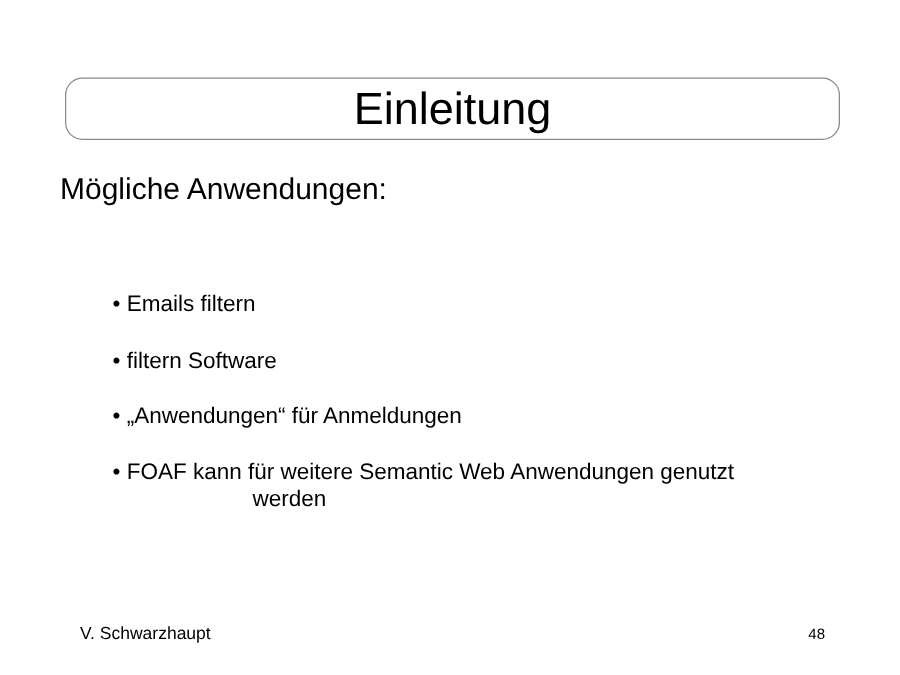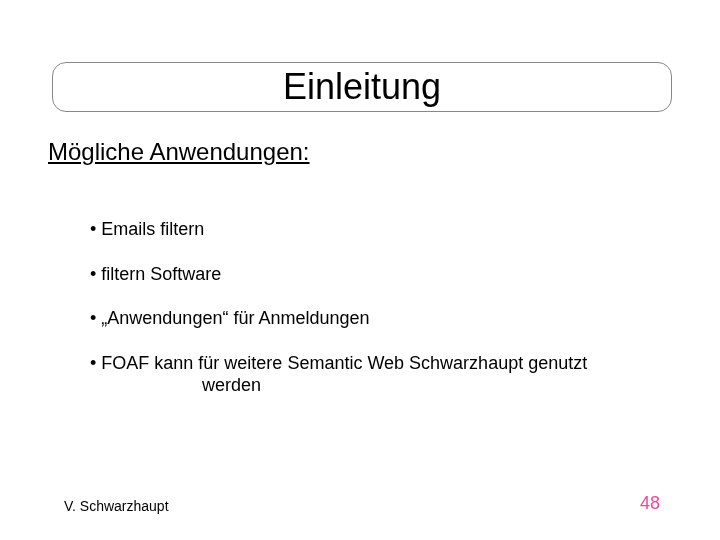--- a/index.html
+++ b/index.html
@@ -21,76 +21,76 @@
   .title-box h1 {
     font-size: 36px;
     font-weight: 400;
   }
   .subheading {
     position: absolute;
     left: 48px;
     top: 138px;
     font-size: 24px;
     font-weight: 400;
-    text-decoration: underline;
   }
   .bullets {
     position: absolute;
     left: 90px;
     top: 218px;
     right: 50px;
     font-size: 18px;
     line-height: 1.25;
   }
   .bullets li {
     list-style: none;
     margin-bottom: 22px;
     text-indent: -12px;
     padding-left: 12px;
+    margin-top: 14px;
   }
   .bullets li::before {
     content: "• ";
   }
   .bullets .cont {
     display: block;
     padding-left: 100px;
     text-indent: 0;
   }
   .footer-author {
     position: absolute;
     left: 64px;
     bottom: 26px;
     font-size: 14px;
     color: #000000;
   }
   .footer-page {
     position: absolute;
     right: 60px;
     bottom: 26px;
-    font-size: 18px;
-    color: #ec4899;
+    font-size: 12px;
+    color: #000000;
   }
 </style>
 </head>
 <body>
 
 <div class="slide">
 
   <div class="title-box">
     <h1>Einleitung</h1>
   </div>
 
   <div class="subheading">Mögliche Anwendungen:</div>
 
   <ul class="bullets">
     <li>Emails filtern</li>
     <li>filtern Software</li>
     <li>„Anwendungen“ für Anmeldungen</li>
     <li>
-      <span>FOAF kann für weitere Semantic Web Schwarzhaupt genutzt</span>
+      <span>FOAF kann für weitere Semantic Web Anwendungen genutzt</span>
       <span class="cont">werden</span>
     </li>
   </ul>
 
   <div class="footer-author">V. Schwarzhaupt</div>
   <div class="footer-page">48</div>
 
 </div>
 
 </body></html>

